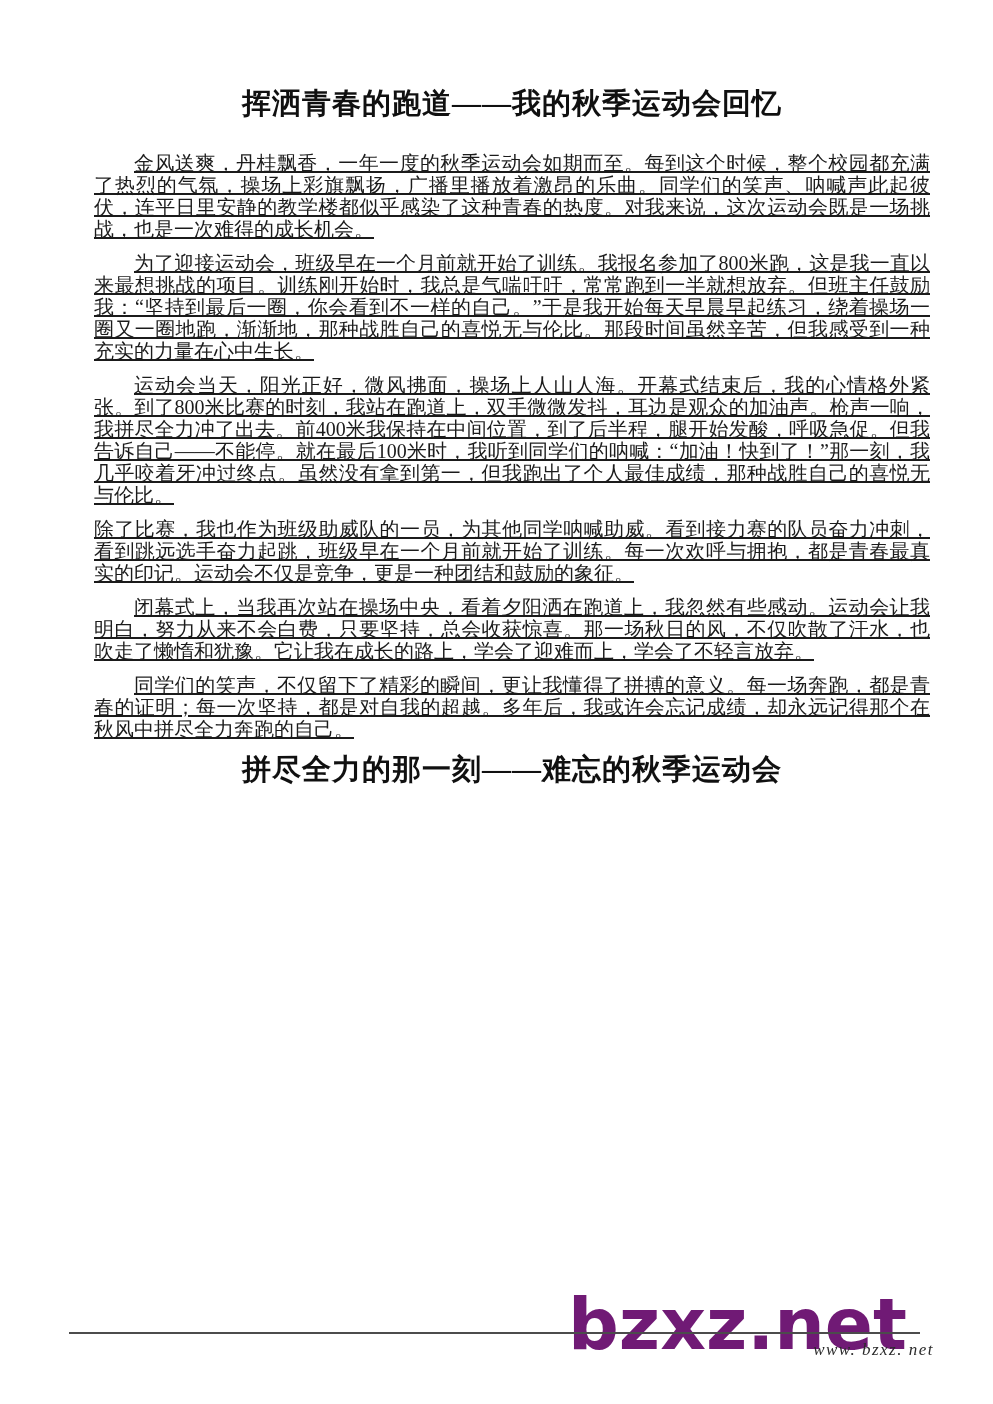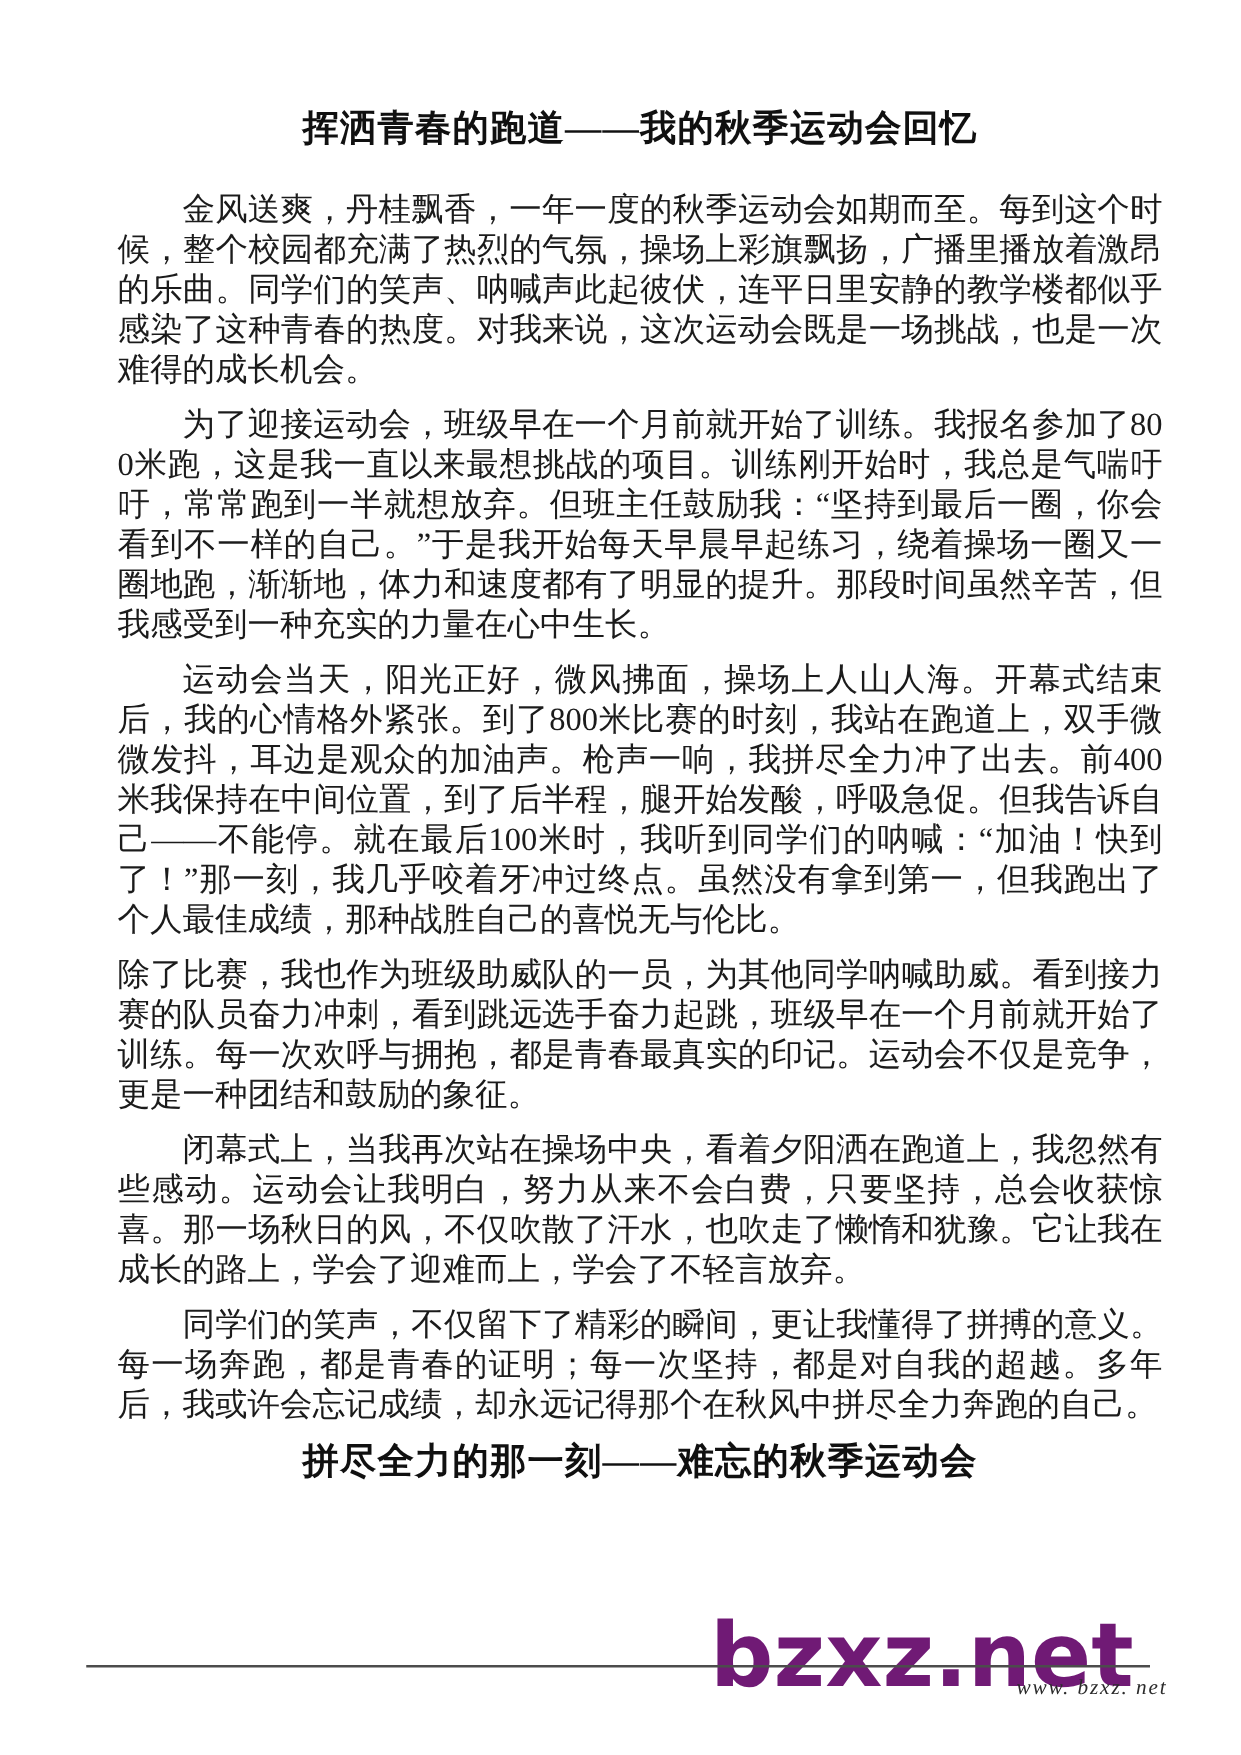--- a/index.html
+++ b/index.html
@@ -49,25 +49,26 @@
   }
   .essay-1 .essay-title {
     padding-top: 86px;
     margin-bottom: 32px;
   }
   .essay-2 .essay-title {
     margin-bottom: 28px;
   }
   .para {
     margin: 0 0 12px 0;
-    font-size: 26px;
-    line-height: 32px;
+    font-size: 20px;
+    line-height: 22px;
     text-align: justify;
     text-justify: inter-ideograph;
     word-break: break-all;
+    text-decoration: underline;
   }
   .para.indent {
     text-indent: 2em;
   }
   
   .footer-rule {
     position: absolute;
     left: 69px;
     width: 851px;
     top: 1332px;
@@ -95,21 +96,21 @@
 <div class="page">
 
   <div class="watermark">bzxz.net</div>
 
   <div class="content">
 
     <section class="essay essay-1">
       <h1 class="essay-title">挥洒青春的跑道——我的秋季运动会回忆</h1>
 
       <p class="para indent">金风送爽，丹桂飘香，一年一度的秋季运动会如期而至。每到这个时候，整个校园都充满了热烈的气氛，操场上彩旗飘扬，广播里播放着激昂的乐曲。同学们的笑声、呐喊声此起彼伏，连平日里安静的教学楼都似乎感染了这种青春的热度。对我来说，这次运动会既是一场挑战，也是一次难得的成长机会。</p>
-      <p class="para indent">为了迎接运动会，班级早在一个月前就开始了训练。我报名参加了800米跑，这是我一直以来最想挑战的项目。训练刚开始时，我总是气喘吁吁，常常跑到一半就想放弃。但班主任鼓励我：“坚持到最后一圈，你会看到不一样的自己。”于是我开始每天早晨早起练习，绕着操场一圈又一圈地跑，渐渐地，体力和速度都有了明显的提升。那段时间虽然辛苦，但我感受到一种充实的力量在心中生长。</p>
+      <p class="para indent">为了迎接运动会，班级早在一个月前就开始了训练。我报名参加了800米跑，这是我一直以来最想挑战的项目。训练刚开始时，我总是气喘吁吁，常常跑到一半就想放弃。但班主任鼓励我：“坚持到最后一圈，你会看到不一样的自己。”于是我开始每天早晨早起练习，绕着操场一圈又一圈地跑，渐渐地，那种战胜自己的喜悦无与伦比。那段时间虽然辛苦，但我感受到一种充实的力量在心中生长。</p>
       <p class="para indent">运动会当天，阳光正好，微风拂面，操场上人山人海。开幕式结束后，我的心情格外紧张。到了800米比赛的时刻，我站在跑道上，双手微微发抖，耳边是观众的加油声。枪声一响，我拼尽全力冲了出去。前400米我保持在中间位置，到了后半程，腿开始发酸，呼吸急促。但我告诉自己——不能停。就在最后100米时，我听到同学们的呐喊：“加油！快到了！”那一刻，我几乎咬着牙冲过终点。虽然没有拿到第一，但我跑出了个人最佳成绩，那种战胜自己的喜悦无与伦比。</p>
       <p class="para">除了比赛，我也作为班级助威队的一员，为其他同学呐喊助威。看到接力赛的队员奋力冲刺，看到跳远选手奋力起跳，班级早在一个月前就开始了训练。每一次欢呼与拥抱，都是青春最真实的印记。运动会不仅是竞争，更是一种团结和鼓励的象征。</p>
       <p class="para indent">闭幕式上，当我再次站在操场中央，看着夕阳洒在跑道上，我忽然有些感动。运动会让我明白，努力从来不会白费，只要坚持，总会收获惊喜。那一场秋日的风，不仅吹散了汗水，也吹走了懒惰和犹豫。它让我在成长的路上，学会了迎难而上，学会了不轻言放弃。</p>
       <p class="para indent">同学们的笑声，不仅留下了精彩的瞬间，更让我懂得了拼搏的意义。每一场奔跑，都是青春的证明；每一次坚持，都是对自我的超越。多年后，我或许会忘记成绩，却永远记得那个在秋风中拼尽全力奔跑的自己。</p>
     </section>
 
     <section class="essay essay-2">
       <h1 class="essay-title">拼尽全力的那一刻——难忘的秋季运动会</h1>
 
     </section>

